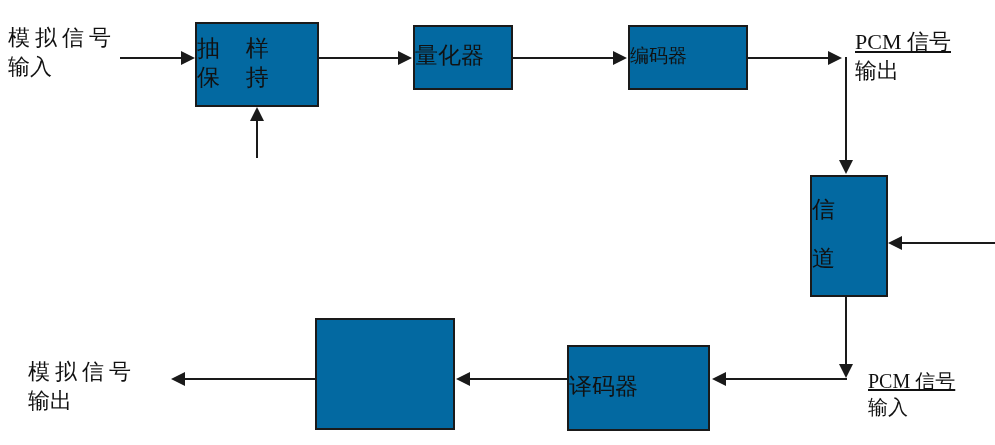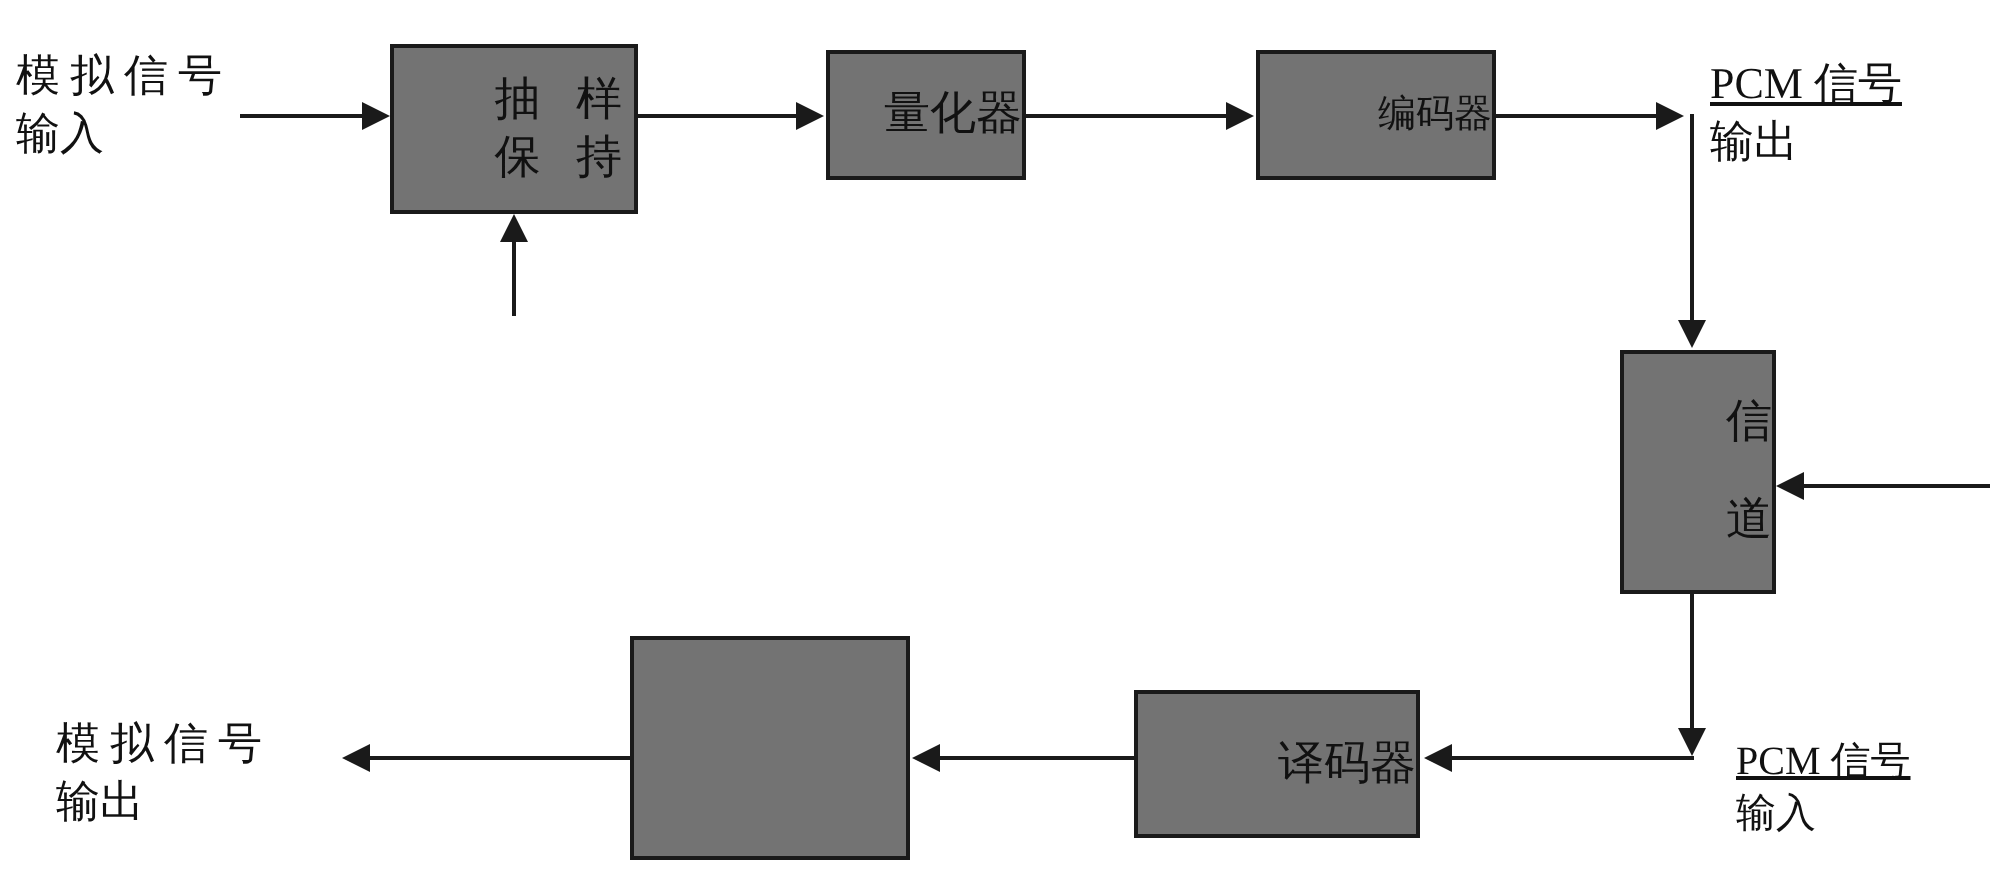--- a/index.html
+++ b/index.html
@@ -16,28 +16,29 @@
     width: 995px;
     height: 445px;
     background: #ffffff;
     overflow: hidden;
   }
   
   .box {
     position: absolute;
     box-sizing: border-box;
     border: 2px solid #1a1a1a;
-    background: #737373;
+    background: #0369a1;
     display: flex;
     flex-direction: column;
-    align-items: flex-end;
+    align-items: flex-start;
     justify-content: center;
     text-align: center;
     line-height: 1.25;
     color: #111111;
+    font-family: Liberation Mono, monospace;
   }
   .box .ln {
     display: block;
     white-space: nowrap;
   }
   
   .label {
     position: absolute;
     white-space: nowrap;
     text-align: left;
@@ -112,21 +113,21 @@
     <span class="ln sp">抽 样</span>
     <span class="ln sp">保 持</span>
   </div>
 
   <div class="vline" style="left:256px; top:120px; height:38px;"></div>
   <div class="arrow up" style="left:250px; top:107px;"></div>
 
   <div class="hline" style="left:319px; top:57px; width:80px;"></div>
   <div class="arrow right" style="left:398px; top:51px;"></div>
 
-  <div class="box" style="left:413px; top:25px; width:100px; height:65px; font-size:23px;padding-left:27px;">
+  <div class="box" style="left:413px; top:25px; width:100px; height:65px; font-size:23px;">
     <span class="ln">量化器</span>
   </div>
 
   <div class="hline" style="left:513px; top:57px; width:101px;"></div>
   <div class="arrow right" style="left:613px; top:51px;"></div>
 
   <div class="box" style="left:628px; top:25px; width:120px; height:65px; font-size:19px;">
     <span class="ln">编码器</span>
   </div>
 
@@ -151,21 +152,21 @@
   <div class="vline" style="left:845px; top:297px; height:68px;"></div>
   <div class="arrow down" style="left:839px; top:364px;"></div>
   <div class="hline" style="left:726px; top:378px; width:121px;"></div>
   <div class="arrow left" style="left:712px; top:372px;"></div>
 
   <div class="label" style="left:868px; top:368px; width:130px; font-size:20px;">
     <span class="ln latin">PCM 信号</span>
     <span class="ln">输入</span>
   </div>
 
-  <div class="box" style="left:567px; top:345px; width:143px; height:74px; font-size:23px;">
+  <div class="box" style="left:567px; top:345px; width:143px; height:86px; font-size:23px;">
     <span class="ln">译码器</span>
   </div>
 
   <div class="hline" style="left:470px; top:378px; width:97px;"></div>
   <div class="arrow left" style="left:456px; top:372px;"></div>
 
   <div class="box" style="left:315px; top:318px; width:140px; height:112px; font-size:23px;">
   </div>
 
   <div class="hline" style="left:185px; top:378px; width:130px;"></div>

